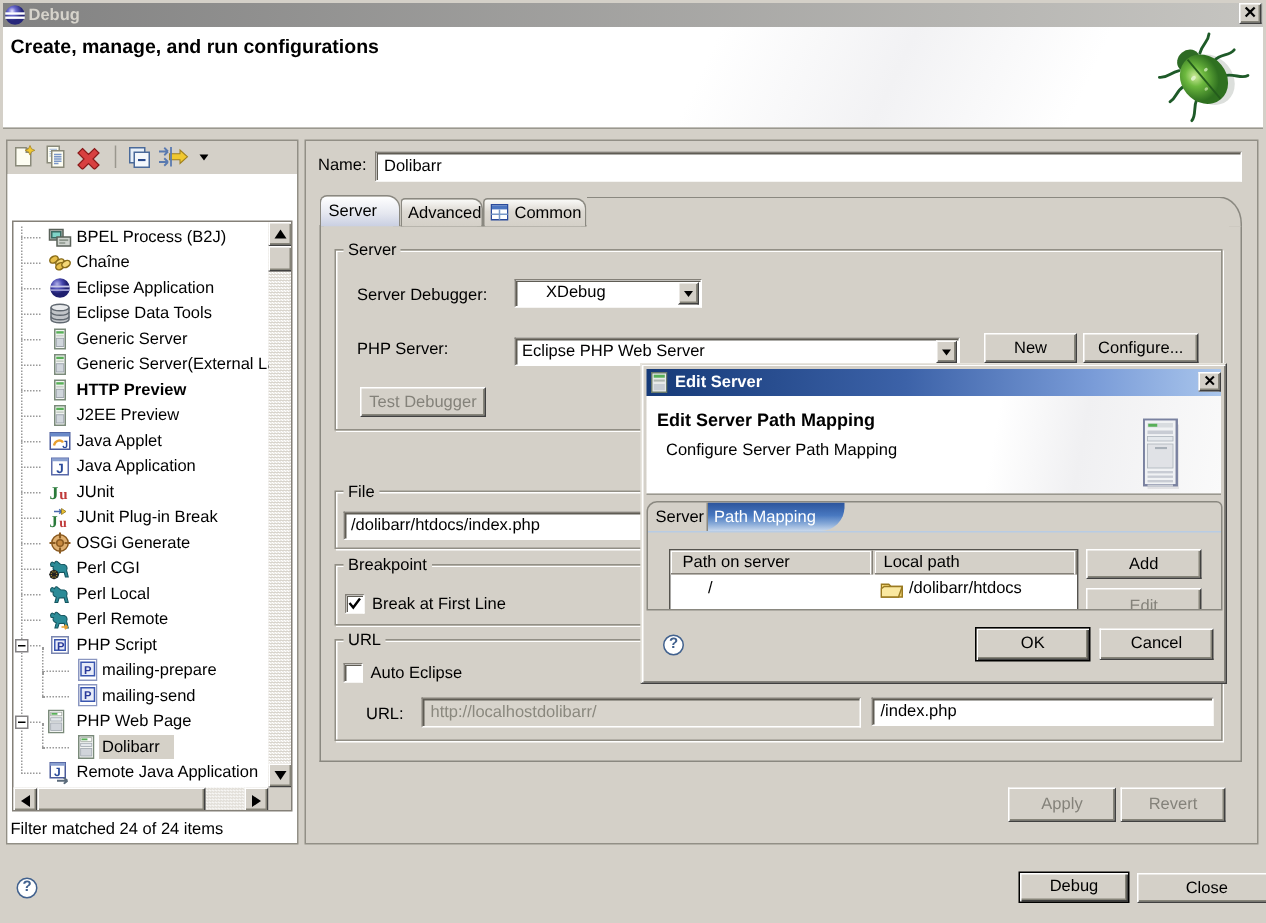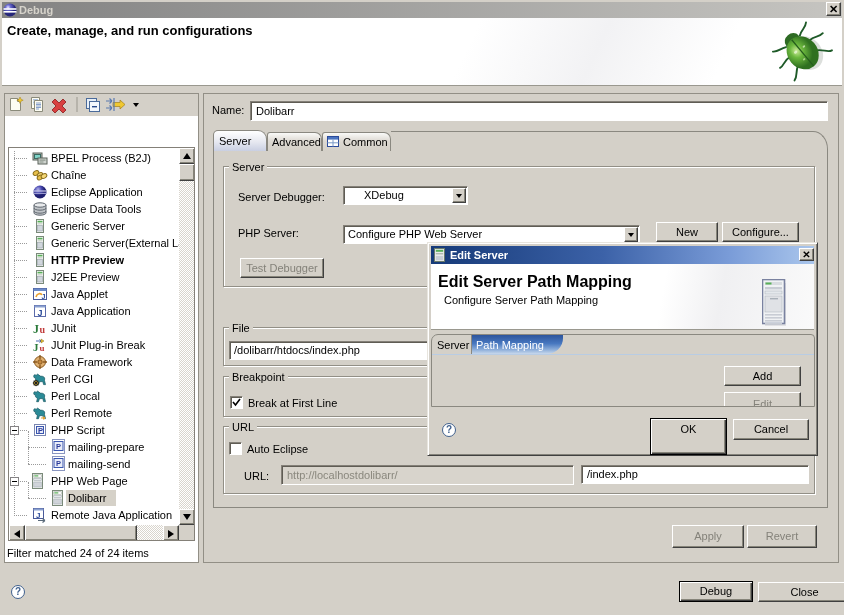--- a/index.html
+++ b/index.html
@@ -183,21 +183,21 @@
         <text x="1" y="14" font-family="Liberation Serif" font-size="11" font-weight="bold" fill="#2a7a3a">J</text>
         <text x="7.5" y="14" font-family="Liberation Serif" font-size="9" font-weight="bold" fill="#c03a3a">u</text>
       </svg></div>
 <div class="row" style="left:42px;top:189px;">JUnit Plug-in Break</div>
 <div class="ab" style="left:5px;top:214px;width:13px;border-top:1px dotted #9a9a9a;"></div>
 <div class="ic" style="left:23px;top:206px;"><svg width="16" height="16" viewBox="0 0 16 16">
         <circle cx="8" cy="8" r="5.5" fill="#e0b070" stroke="#8a5a20"></circle>
         <circle cx="8" cy="8" r="2.2" fill="#c88a40" stroke="#8a5a20"></circle>
         <path d="M8 1 v4 M8 11 v4 M1 8 h4 M11 8 h4" stroke="#8a5a20" stroke-width="1.4"></path>
       </svg></div>
-<div class="row" style="left:42px;top:206px;">Data Framework</div>
+<div class="row" style="left:42px;top:206px;">OSGi Generate</div>
 <div class="ab" style="left:5px;top:231px;width:13px;border-top:1px dotted #9a9a9a;"></div>
 <div class="ic" style="left:23px;top:223px;"><svg width="16" height="16" viewBox="0 0 16 16">
         <path d="M2 6.5 C1.2 4.8 2.2 3.2 3.4 3.9 l1 .6 C4.7 3.1 5.9 2.7 6.6 3.8 l1.7 1.3 2.5.3 c1.9.6 2.3 2.3 1.6 3.8 l1.1 4.4 h-1.9 l-.8-3 -3.4.1 -.9 3 H4.6 l.9-3.5 C3.4 9.6 3 7.9 3.6 6.8 Z" fill="#2b8b97" stroke="#14545e" stroke-width="0.7"></path>
         <circle cx="4" cy="12" r="2.6" fill="#e8c030" stroke="#222" stroke-width="0.8"></circle>
         <circle cx="4" cy="12" r="1" fill="#222"></circle>
         <path d="M4 8.8 v6.4 M0.8 12 h6.4 M1.8 9.8 l4.4 4.4 M6.2 9.8 l-4.4 4.4" stroke="#222" stroke-width="0.9"></path>
       </svg></div>
 <div class="row" style="left:42px;top:223px;">Perl CGI</div>
 <div class="ab" style="left:5px;top:248px;width:13px;border-top:1px dotted #9a9a9a;"></div>
 <div class="ic" style="left:23px;top:240px;"><svg width="16" height="16" viewBox="0 0 16 16">
@@ -337,21 +337,21 @@
 <div class="ab" style="left:267px;top:150px;width:124px;height:1px;background:#8a8880;"></div>
 
 <div class="grp" style="left:223px;top:166px;width:592px;height:121px;">
     <span>Server</span>
   </div>
 <div class="t" style="left:238px;top:191px;">Server Debugger:</div>
 <div class="fld" style="left:343px;top:186px;width:125px;height:19px;line-height:17px;padding-left:20px;">XDebug</div>
 <div class="sb" style="left:452px;top:188px;width:14px;height:15px;"></div>
 <div class="arr" style="left:456px;top:194px;border-left:3.5px solid transparent;border-right:3.5px solid transparent;border-top:4px solid #000;"></div>
 <div class="t" style="left:238px;top:227px;">PHP Server:</div>
-<div class="fld" style="left:343px;top:225px;width:297px;height:19px;line-height:17px;padding-left:4px;">Configure PHP Web Server</div>
+<div class="fld" style="left:343px;top:225px;width:297px;height:19px;line-height:17px;padding-left:4px;">Eclipse PHP Web Server</div>
 <div class="sb" style="left:624px;top:227px;width:14px;height:15px;"></div>
 <div class="arr" style="left:628px;top:233px;border-left:3.5px solid transparent;border-right:3.5px solid transparent;border-top:4px solid #000;"></div>
 <div class="btn" style="left:656px;top:222px;width:62px;height:20px;line-height:18px;">New</div>
 <div class="btn" style="left:722px;top:222px;width:77px;height:20px;line-height:18px;">Configure...</div>
 <div class="btn dis" style="left:240px;top:258px;width:84px;height:20px;line-height:18px;">Test Debugger</div>
 
 <div class="grp" style="left:223px;top:327px;width:592px;height:39px;">
     <span>File</span>
   </div>
 <div class="fld" style="left:229px;top:341px;width:581px;height:19px;line-height:17px;padding-left:4px;">/dolibarr/htdocs/index.php</div>
@@ -390,21 +390,21 @@
   <rect x="0.5" y="0.5" width="10" height="13" fill="#e8eae8" stroke="#6a7a6a"></rect>
   <rect x="1.8" y="1.8" width="7.4" height="2" fill="#58b058"></rect>
   <rect x="1.8" y="5" width="7.4" height="1.4" fill="#b0b8b0"></rect>
   <rect x="1.8" y="8" width="7.4" height="4.2" fill="#c8ced4"></rect>
  </svg>
  <div class="t b" style="left:22px;top:6px;color:#fff;">Edit Server</div>
  <div class="btn" style="left:371px;top:5px;width:15px;height:13px;line-height:11px;font-weight:bold;font-size:10px;">✕</div>
 
  <div class="ab" style="left:3px;top:21px;width:383px;height:66px;
   background:linear-gradient(100deg,#ffffff 60%,#f0f0f2 75%,#fafafa);border-bottom:1px solid #9a988f;"></div>
- <div class="t b" style="left:10px;top:30px;font-size:16px;">Edit Server Path Mapping</div>
+ <div class="t b" style="left:10px;top:30px;font-size:12px;">Edit Server Path Mapping</div>
  <div class="t" style="left:16px;top:51px;">Configure Server Path Mapping</div>
  <svg class="ab" style="left:334px;top:36px" width="26" height="48" viewBox="0 0 26 48">
   <rect x="3" y="4" width="21" height="43" fill="#c8c8cc" opacity="0.45"></rect>
   <rect x="0.5" y="0.5" width="22" height="44" fill="#f0f2f4" stroke="#7a82a0" stroke-width="1.6"></rect>
   <rect x="3" y="3" width="17" height="3" fill="#d8dce0"></rect>
   <rect x="3.5" y="3.5" width="6" height="2" fill="#58b058"></rect>
   <rect x="3" y="8" width="17" height="2.4" fill="#c8ccd4"></rect>
   <rect x="3" y="12" width="17" height="3" fill="#e4e8ec" stroke="#a8b0b8" stroke-width="0.5"></rect>
   <rect x="3" y="17" width="17" height="16" fill="#e0e2e6" stroke="#a8b0b8" stroke-width="0.5"></rect>
   <rect x="8" y="19" width="8" height="1.4" fill="#a8b0b8"></rect>
@@ -421,21 +421,34 @@
    <div class="ab" style="left:0;top:0;width:384px;height:19px;"></div>
    <div class="t" style="left:5px;top:4px;">Server</div>
    <div class="ab" style="left:39px;top:0px;width:1px;height:19px;background:#8a8880;"></div>
    <div class="ab" style="left:40px;top:0px;width:72px;height:19px;
     background:linear-gradient(#2c549c,#4878c0 45%,#88aad8 75%,#c8d8ec);"></div>
    <div class="ab" style="left:112px;top:0px;width:19px;height:19px;
     background:linear-gradient(#2c549c,#4878c0 45%,#88aad8 75%,#c8d8ec);border-radius:0 0 16px 0;"></div>
    <div class="t" style="left:44px;top:4px;color:#fff;">Path Mapping</div>
    <div class="ab" style="left:0px;top:19px;width:384px;height:1px;background:#b8cce4;"></div>
 
+   <div class="ab" style="left:14px;top:31px;width:273px;height:41px;background:#fff;border:1px solid #55534e;">
+     <div class="ab" style="left:0;top:0;width:271px;height:16px;background:#d4d0c8;"></div>
+     <div class="ab" style="left:0;top:0;width:135px;height:16px;border-right:1px solid #848078;box-shadow:inset -1px 0 0 #fff,inset 0 -1px 0 #848078,inset 0 1px 0 #fff,inset 1px 0 0 #fff;"></div>
+     <div class="ab" style="left:136px;top:0;width:135px;height:16px;border-right:1px solid #848078;box-shadow:inset -1px 0 0 #fff,inset 0 -1px 0 #848078,inset 0 1px 0 #fff,inset 1px 0 0 #fff;"></div>
+     <div class="t" style="left:8px;top:2px;">Path on server</div>
+     <div class="t" style="left:142px;top:2px;">Local path</div>
+     <div class="t" style="left:25px;top:19px;">/</div>
+     <svg class="ab" style="left:140px;top:20px" width="15" height="12" viewBox="0 0 15 12">
+      <path d="M0.5 2.5 h5 l1.5 1.5 h7.5 v7 h-14 z" fill="#f4d878" stroke="#9a7a20"></path>
+      <path d="M0.5 5.5 l2-1.5 h12 l-2.5 7 h-11.5 z" fill="#fae8a0" stroke="#9a7a20"></path>
+     </svg>
+     <div class="t" style="left:159px;top:19px;">/dolibarr/htdocs</div>
+   </div>
 
    <div class="btn" style="left:292px;top:31px;width:77px;height:20px;line-height:18px;">Add</div>
    <div class="btn dis" style="left:292px;top:57px;width:77px;height:20px;line-height:23px;">Edit</div>
  </div>
 
  <div class="ab" style="left:14px;top:180px;width:14px;height:14px;border-radius:50%;background:#fff;border:1px solid #41618e;color:#41618e;font-size:10px;font-weight:bold;text-align:center;line-height:12px;">?</div>
- <div class="btnd" style="left:222px;top:175px;width:77px;height:37px;line-height:21px;">OK</div>
+ <div class="btnd" style="left:222px;top:175px;width:77px;height:23px;line-height:21px;">OK</div>
  <div class="btn" style="left:305px;top:176px;width:76px;height:21px;line-height:19px;">Cancel</div>
 </div>
 
 </body></html>

